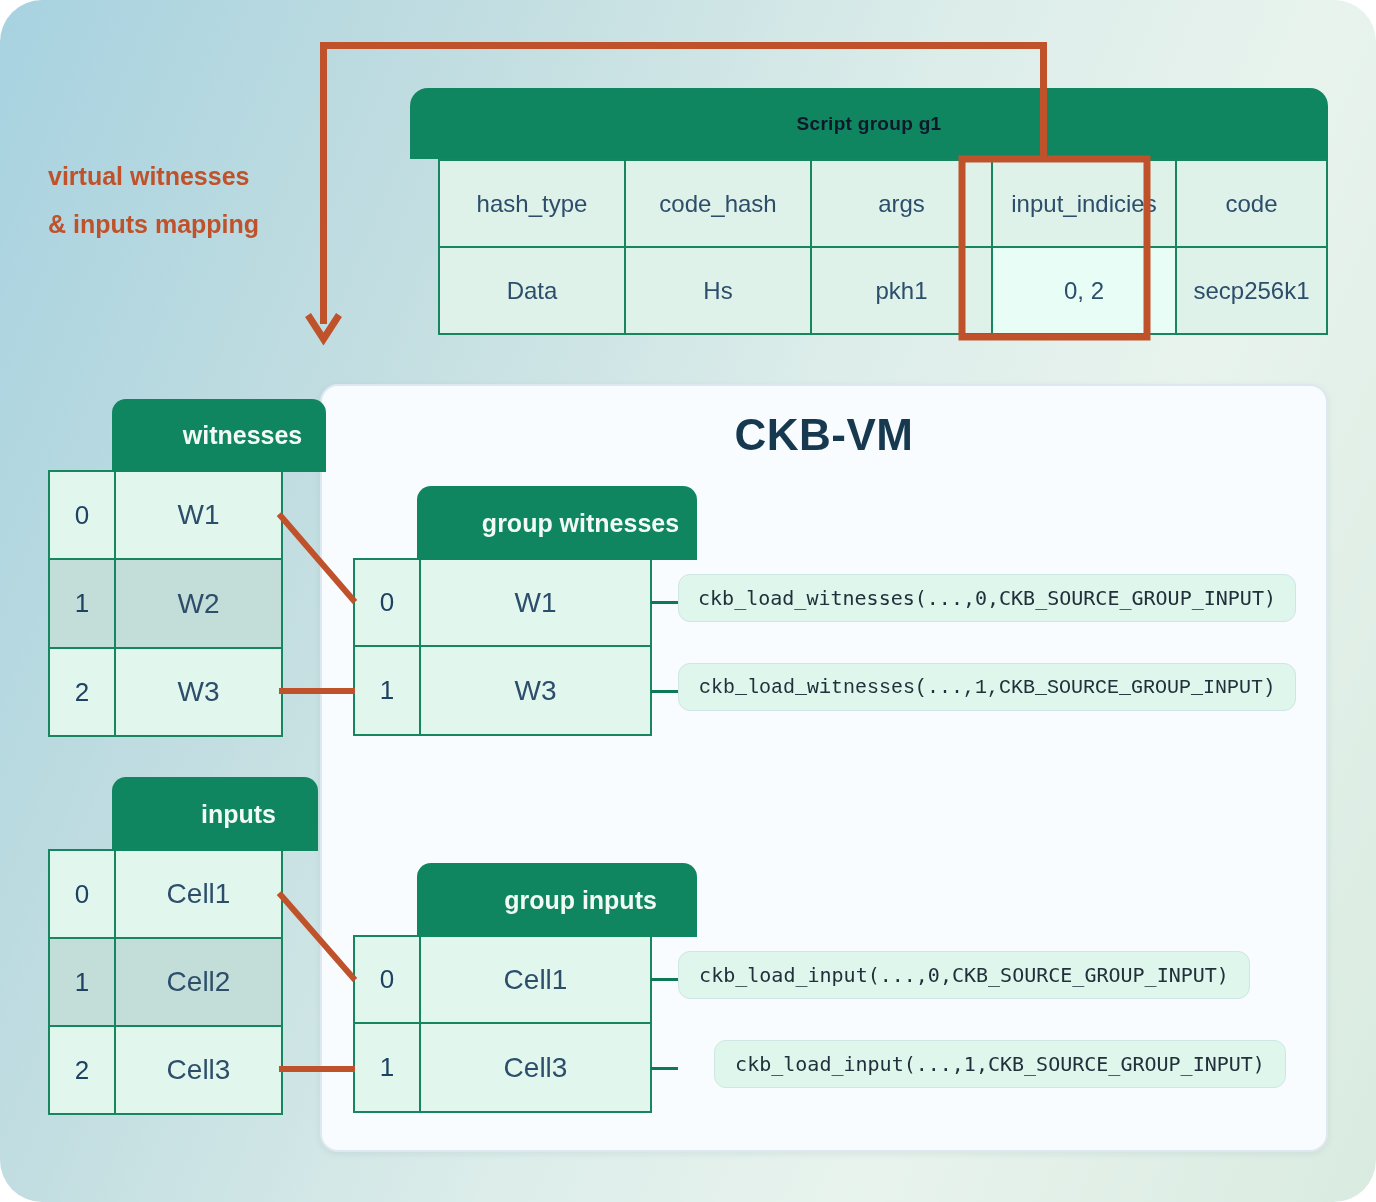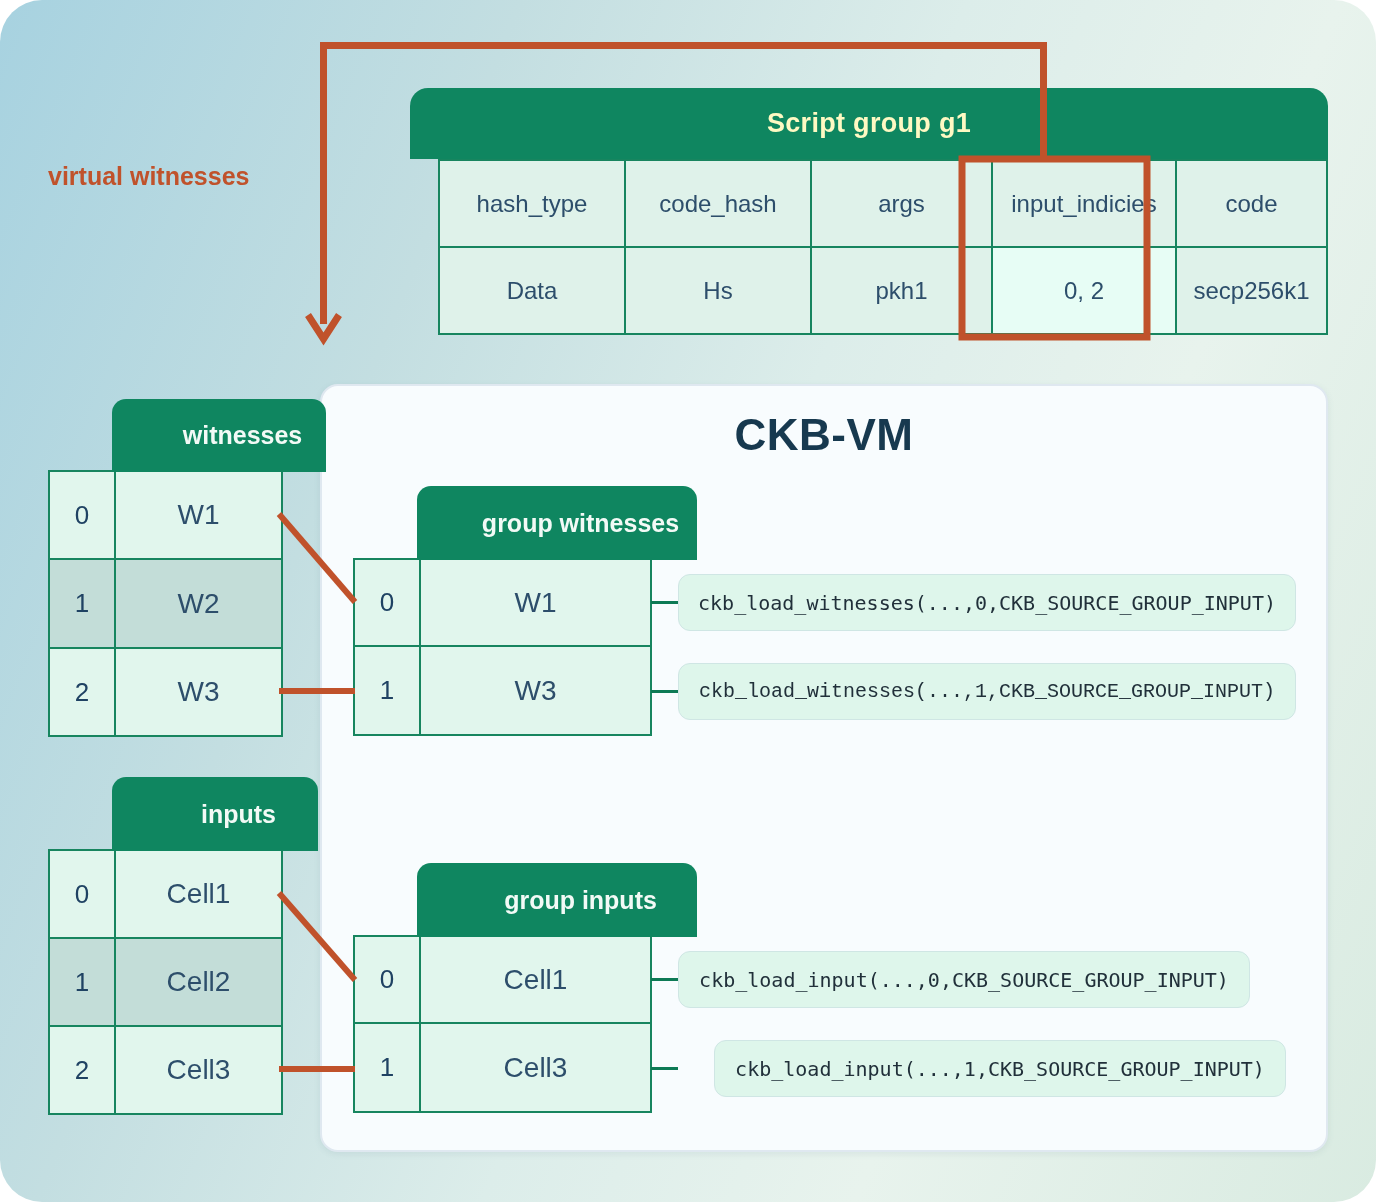--- a/index.html
+++ b/index.html
@@ -12,22 +12,22 @@
   
   svg.overlay{position:absolute;left:0;top:0;width:1376px;height:1202px;pointer-events:none;z-index:30;}
 
   
   .annotation{position:absolute;left:48px;top:152px;z-index:20;color:#c0522b;
     font-size:25px;font-weight:700;line-height:48px;}
 
   
   .script-table{position:absolute;left:410px;top:88px;width:918px;z-index:10;}
   .script-title{height:71px;background:#0f8660;border-radius:18px 18px 0 0;
-    display:flex;align-items:center;justify-content:center;color:#fef9c3;
-    font-size:27px;font-weight:700;letter-spacing:.3px;}
+    display:flex;align-items:center;justify-content:center;color:#0f172a;
+    font-size:19px;font-weight:700;letter-spacing:.3px;}
   .script-grid{display:grid;grid-template-columns:184px 184px 179px 182px 1fr;
     grid-auto-rows:85px;gap:2px;background:#17855f;border:2px solid #17855f;margin-left:28px;}
   .script-grid .cell{background:#dff2ea;display:flex;align-items:center;justify-content:center;
     font-size:24px;color:#2d4e6b;}
   .script-grid .cell.hl{background:#e7fdf5;}
 
   
   .panel{position:absolute;left:320px;top:384px;width:1008px;height:768px;z-index:1;
     background:#f8fcfe;border:2px solid #dfe8f0;border-radius:18px;
     box-shadow:0 2px 6px rgba(90,120,140,.12);box-sizing:border-box;}
@@ -48,35 +48,36 @@
   .wit-grid{left:48px;top:470px;grid-template-columns:64px 165px;grid-template-rows:86px 87px 86px;}
   .wit-header{left:112px;top:399px;width:167px;height:73px;}
   .inp-grid{left:48px;top:849px;grid-template-columns:64px 165px;grid-template-rows:86px 86px 86px;}
   .inp-header{left:112px;top:777px;width:159px;height:74px;}
   .gwit-grid{left:353px;top:558px;grid-template-columns:64px 229px;grid-template-rows:85px 87px;}
   .gwit-header{left:417px;top:486px;width:233px;height:74px;}
   .ginp-grid{left:353px;top:935px;grid-template-columns:64px 229px;grid-template-rows:85px 87px;}
   .ginp-header{left:417px;top:863px;width:233px;height:74px;}
 
   
-  .code-box{position:absolute;z-index:12;height:57px;background:#def6eb;
+  .code-box{position:absolute;z-index:12;height:48px;background:#def6eb;
     border:1px solid #cfe6e4;border-radius:12px;display:flex;align-items:center;justify-content:center;
     font-family:"DejaVu Sans Mono", monospace;font-size:20px;color:#21303a;box-sizing:border-box;}
   .cb-w0{left:678px;top:574px;width:618px;}
   .cb-w1{left:678px;top:663px;width:618px;font-family:Liberation Mono, monospace;}
   .cb-i0{left:678px;top:951px;width:572px;}
   .cb-i1{left:678px;top:1040px;width:572px;margin-left:36px;}
 </style>
 </head>
 <body>
 
 <div class="canvas">
 
   <div class="annotation">
     <div>virtual witnesses</div>
+    <div>&amp; inputs mapping</div>
   </div>
 
   <div class="script-table">
     <div class="script-title">Script group g1</div>
     <div class="script-grid">
       <div class="cell">hash_type</div>
       <div class="cell">code_hash</div>
       <div class="cell">args</div>
       <div class="cell">input_indicies</div>
       <div class="cell">code</div>

